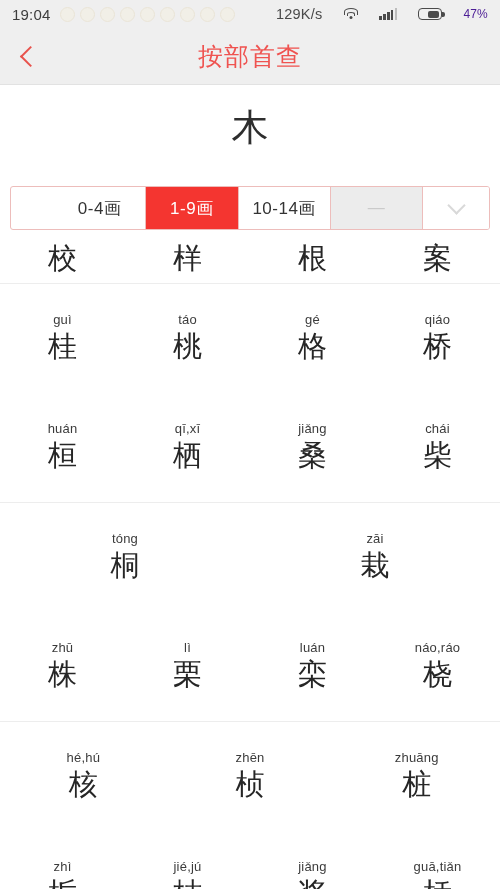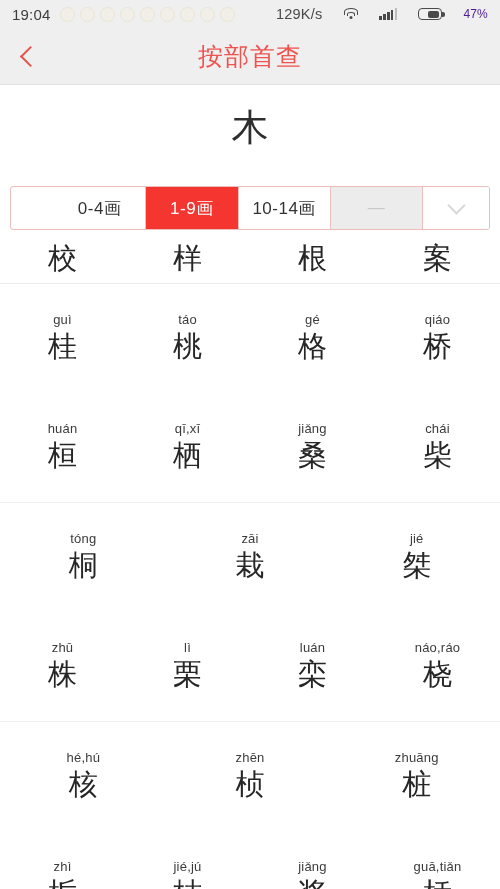--- a/index.html
+++ b/index.html
@@ -217,24 +217,20 @@
     <div class="grid-group">
       <div class="grid-row">
         <div class="cell">
           <span class="py">tóng</span>
           <span class="hz">桐</span>
         </div>
         <div class="cell">
           <span class="py">zāi</span>
           <span class="hz">栽</span>
         </div>
-        <div class="cell">
-          <span class="py">jié</span>
-          <span class="hz">桀</span>
-        </div>
       </div>
       <div class="grid-row">
         <div class="cell">
           <span class="py">zhū</span>
           <span class="hz">株</span>
         </div>
         <div class="cell">
           <span class="py">lì</span>
           <span class="hz">栗</span>
         </div>

